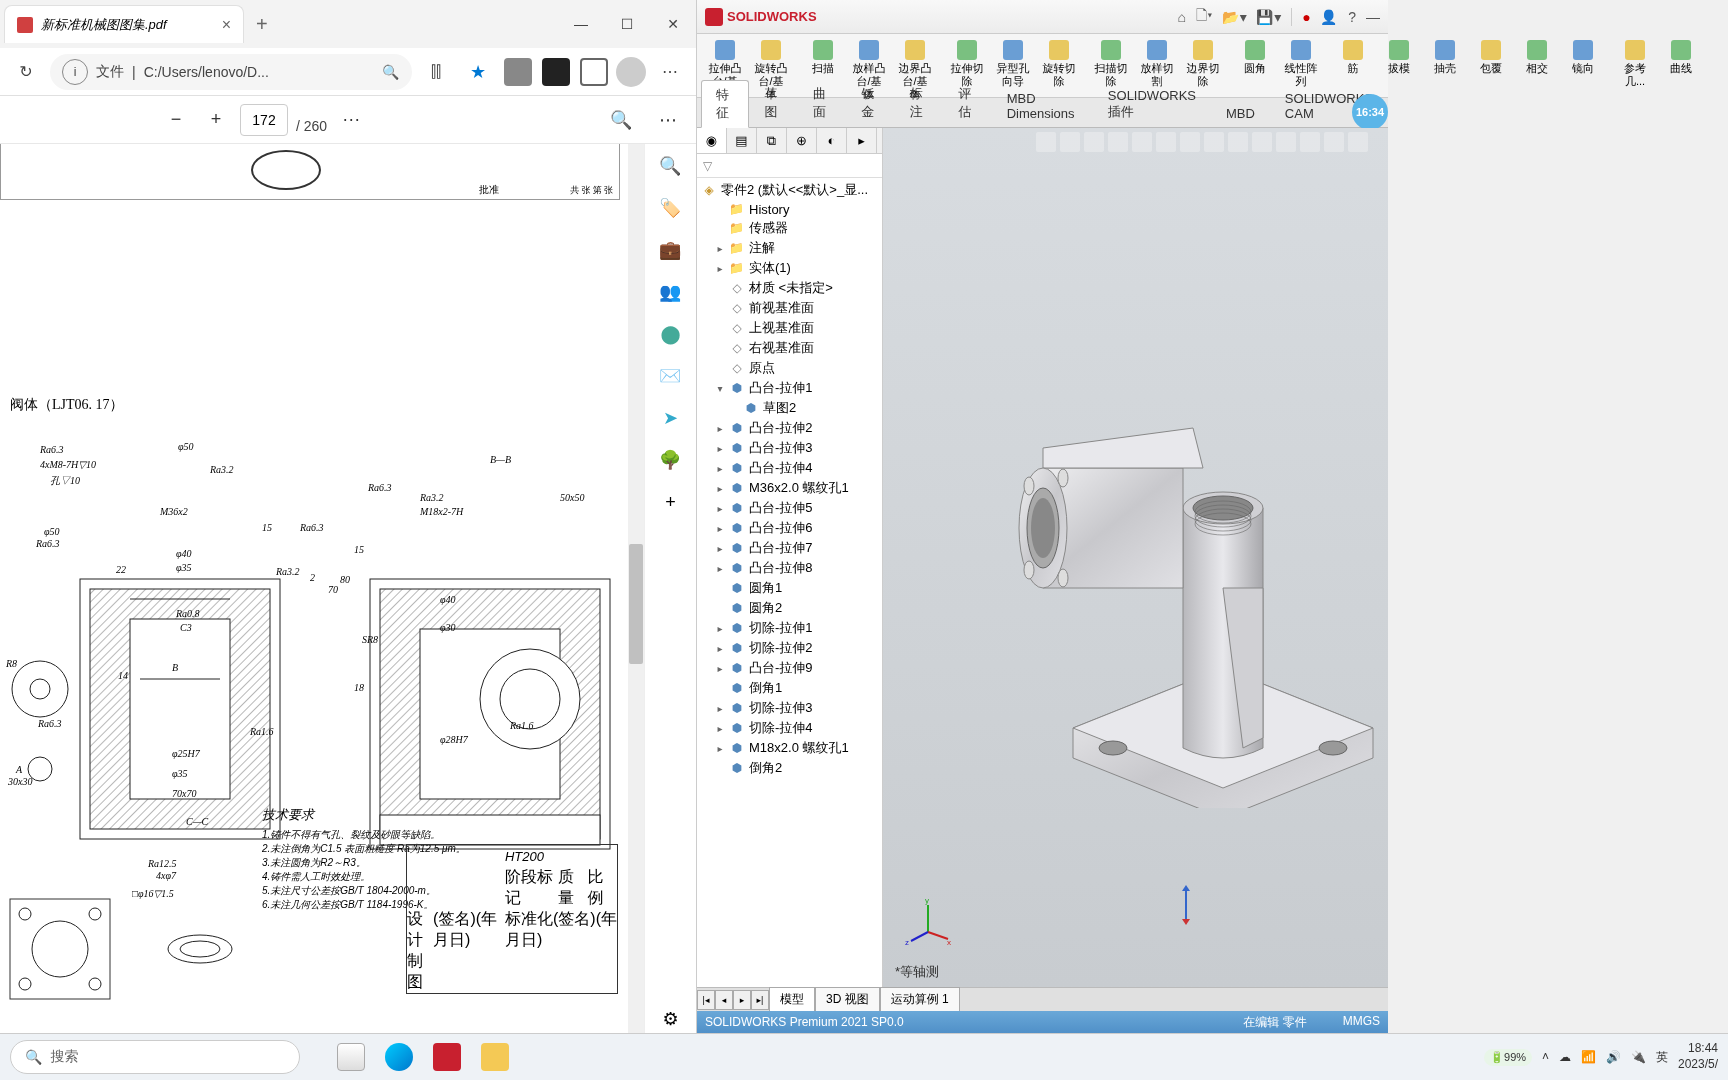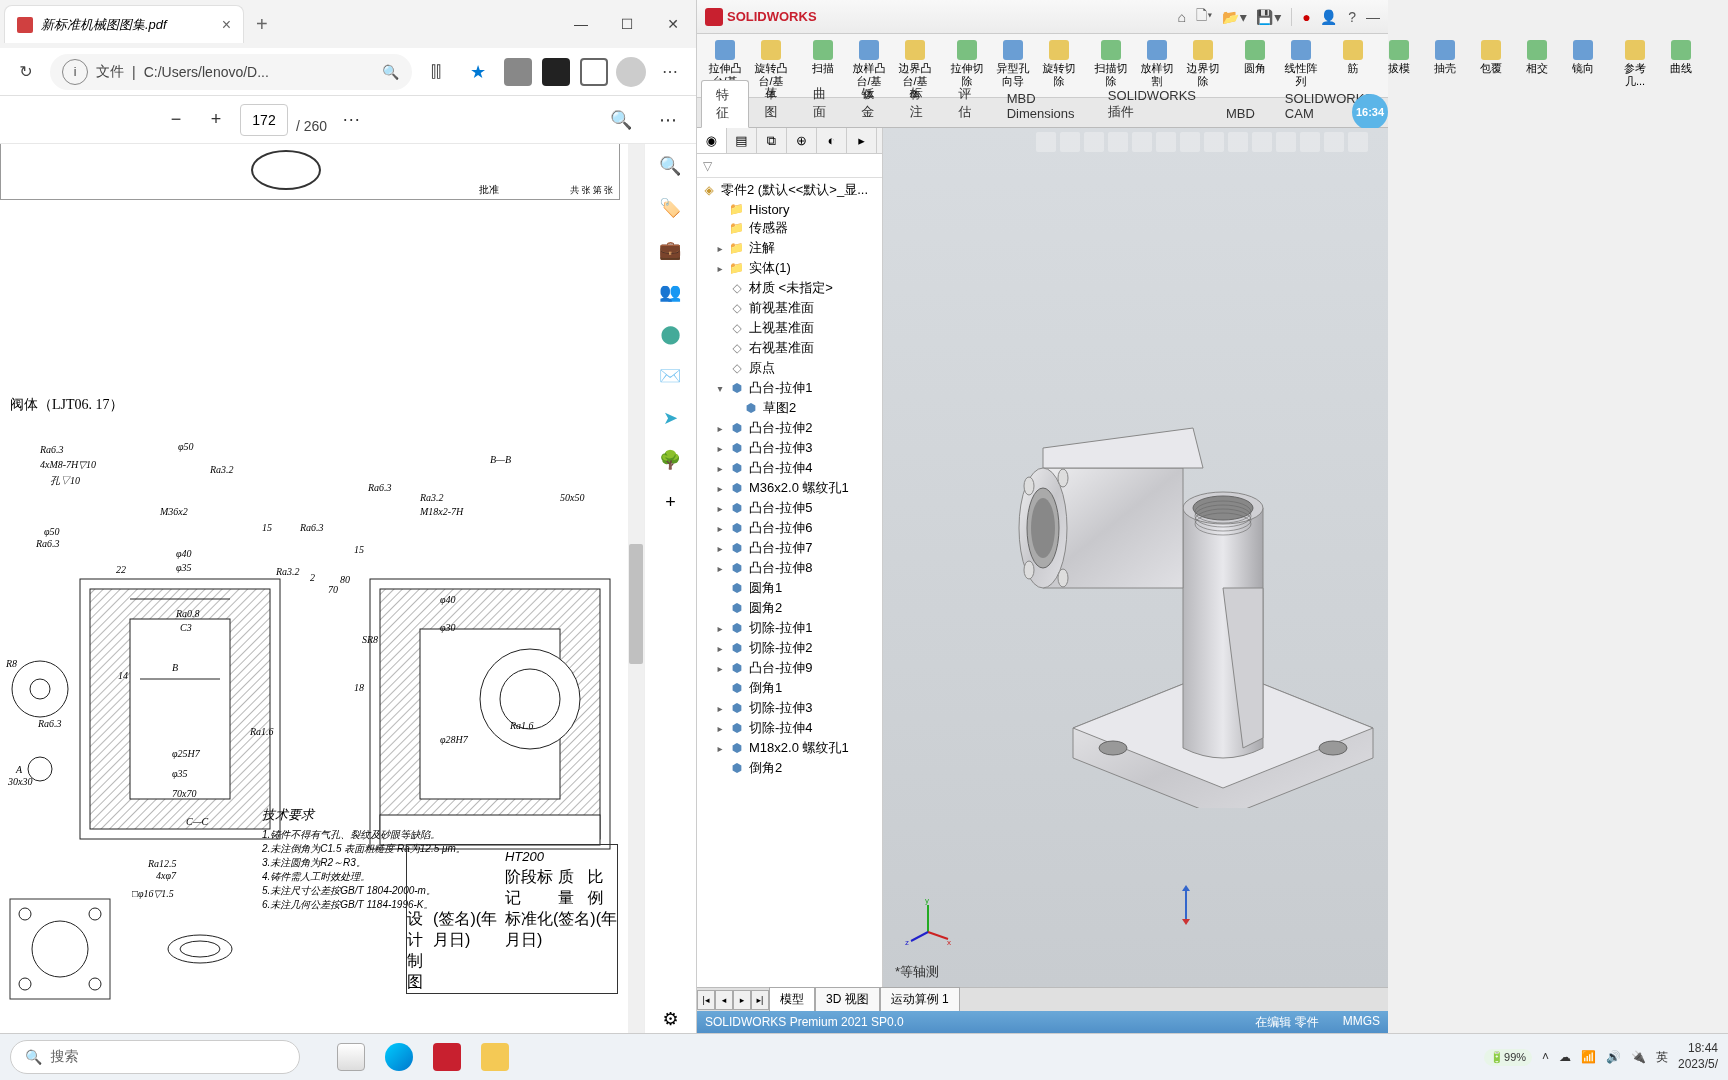--- a/index.html
+++ b/index.html
@@ -90,21 +90,21 @@
 .triad { position: absolute; bottom: 40px; left: 20px; width: 50px; height: 50px; }
 .view-label { position: absolute; bottom: 6px; left: 12px; font-size: 13px; color: #333; }
 
 .sw-bottom-tabs { height: 24px; background: #e0e0e0; display: flex; align-items: center; font-size: 12px; border-top: 1px solid #bbb; }
 .bottom-tab-nav { display: flex; }
 .bottom-tab-nav-btn { width: 18px; height: 20px; border: 1px solid #aaa; background: #f0f0f0; display: flex; align-items: center; justify-content: center; font-size: 9px; cursor: pointer; }
 .bottom-tab { padding: 3px 10px; border: 1px solid #aaa; background: #f8f8f8; cursor: pointer; }
 .bottom-tab.active { background: #fff; }
 
 .sw-status { height: 22px; background: linear-gradient(#6aa8d8, #5090c8); display: flex; align-items: center; padding: 0 8px; font-size: 12px; color: #fff; }
-.sw-status-right { margin-left: auto; display: flex; gap: 24px; }
+.sw-status-right { margin-left: auto; display: flex; gap: 36px; }
 
 
 .taskbar { height: 47px; background: #eef2f6; display: flex; align-items: center; padding: 0 10px; border-top: 1px solid #ccc; }
 .search-box { width: 290px; height: 34px; background: #fff; border: 1px solid #ccc; border-radius: 17px; display: flex; align-items: center; padding: 0 14px; font-size: 14px; color: #666; gap: 8px; }
 .task-icons { display: flex; gap: 6px; margin-left: 30px; }
 .task-icon { width: 42px; height: 42px; display: flex; align-items: center; justify-content: center; border-radius: 4px; cursor: pointer; }
 .task-icon-inner { width: 28px; height: 28px; border-radius: 4px; }
 .tray { margin-left: auto; display: flex; align-items: center; gap: 10px; font-size: 12px; color: #333; }
 .battery-badge { background: #e8f5e8; padding: 2px 6px; border-radius: 10px; font-size: 11px; }
 .tray-time { text-align: right; line-height: 1.3; }

